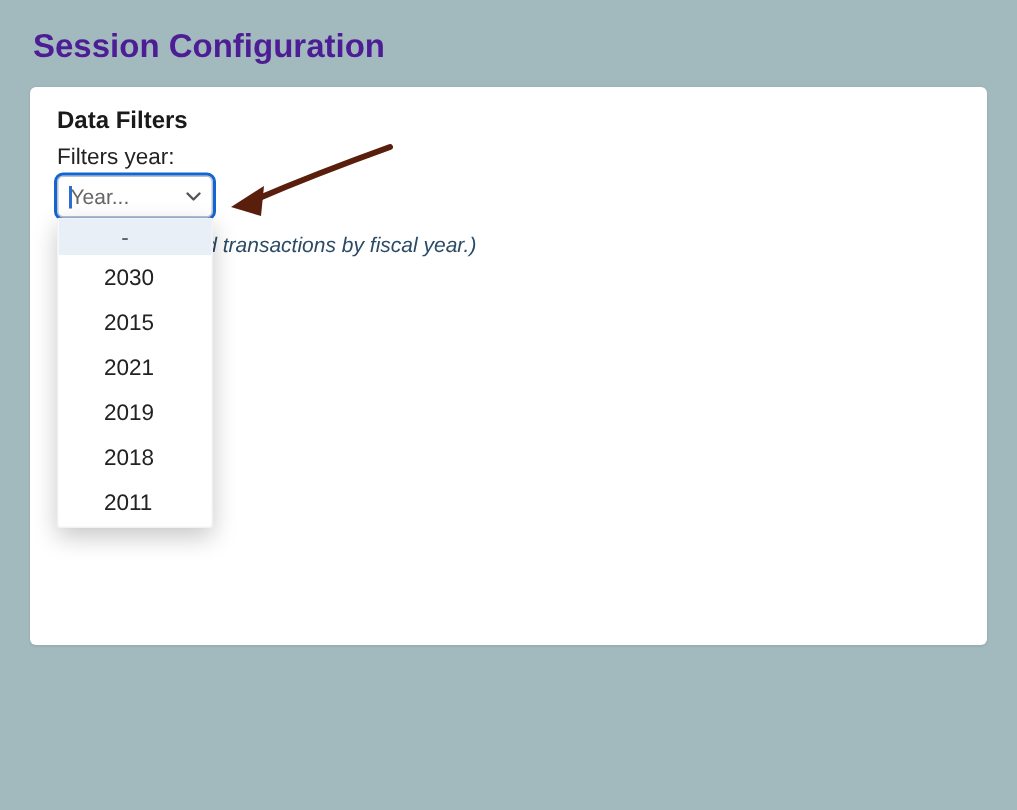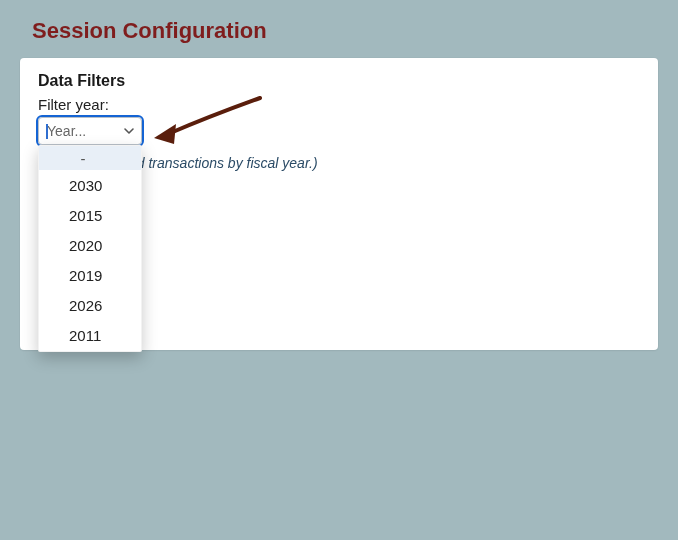--- a/index.html
+++ b/index.html
@@ -6,30 +6,30 @@
   html, body { width: 678px; height: 540px; overflow: hidden; }
   body {
     background: #a2b9be;
     font-family: -apple-system, BlinkMacSystemFont, "Segoe UI", Helvetica, Arial, sans-serif;
     color: #111;
     position: relative;
   }
   .page-title {
     font-size: 22px;
     font-weight: 700;
-    padding: 18px 0 14px 32px;
-    color: #7f1d1d;
+    padding: 18px 0 14px 22px;
+    color: #4c1d95;
   }
   .card {
     background: #fff;
     margin: 0 20px 0 20px;
     border-radius: 4px;
     box-shadow: 0 0 0 1px rgba(0,0,0,0.02), 0 1px 2px rgba(0,0,0,0.05);
     padding: 14px 18px 0 18px;
-    height: 292px;
+    height: 372px;
     position: relative;
   }
   .section-title {
     font-size: 16px;
     font-weight: 700;
     color: #1a1a1a;
     margin-bottom: 6px;
   }
   .field-label {
     font-size: 15px;
@@ -121,21 +121,21 @@
 </style>
 </head>
 <body>
 
 <h1 class="page-title">Session Configuration</h1>
 
 <div class="card">
 
   <div class="section-title">Data Filters</div>
 
-  <div class="field-label">Filter year:</div>
+  <div class="field-label">Filters year:</div>
 
   <div class="select-wrap">
     <div class="select-display">
       <span class="select-text">
         <span class="caret"></span>
         <span>Year...</span>
       </span>
       <span class="chevron">
         <svg width="12" height="12" viewBox="0 0 12 12">
             <path d="M2 4 L6 8 L10 4" fill="none" stroke="#555" stroke-width="1.6" stroke-linecap="round" stroke-linejoin="round"></path>
@@ -148,27 +148,27 @@
         <div class="option first">
             <span>-</span>
           </div>
         <div class="option">
             <span>2030</span>
           </div>
         <div class="option">
             <span>2015</span>
           </div>
         <div class="option">
-            <span>2020</span>
+            <span>2021</span>
           </div>
         <div class="option">
             <span>2019</span>
           </div>
         <div class="option">
-            <span>2026</span>
+            <span>2018</span>
           </div>
         <div class="option">
             <span>2011</span>
           </div>
 
         <div class="option" style="visibility:hidden;height:1px;padding:0;">&nbsp;</div>
       </div>
     </div>
   </div>
 

